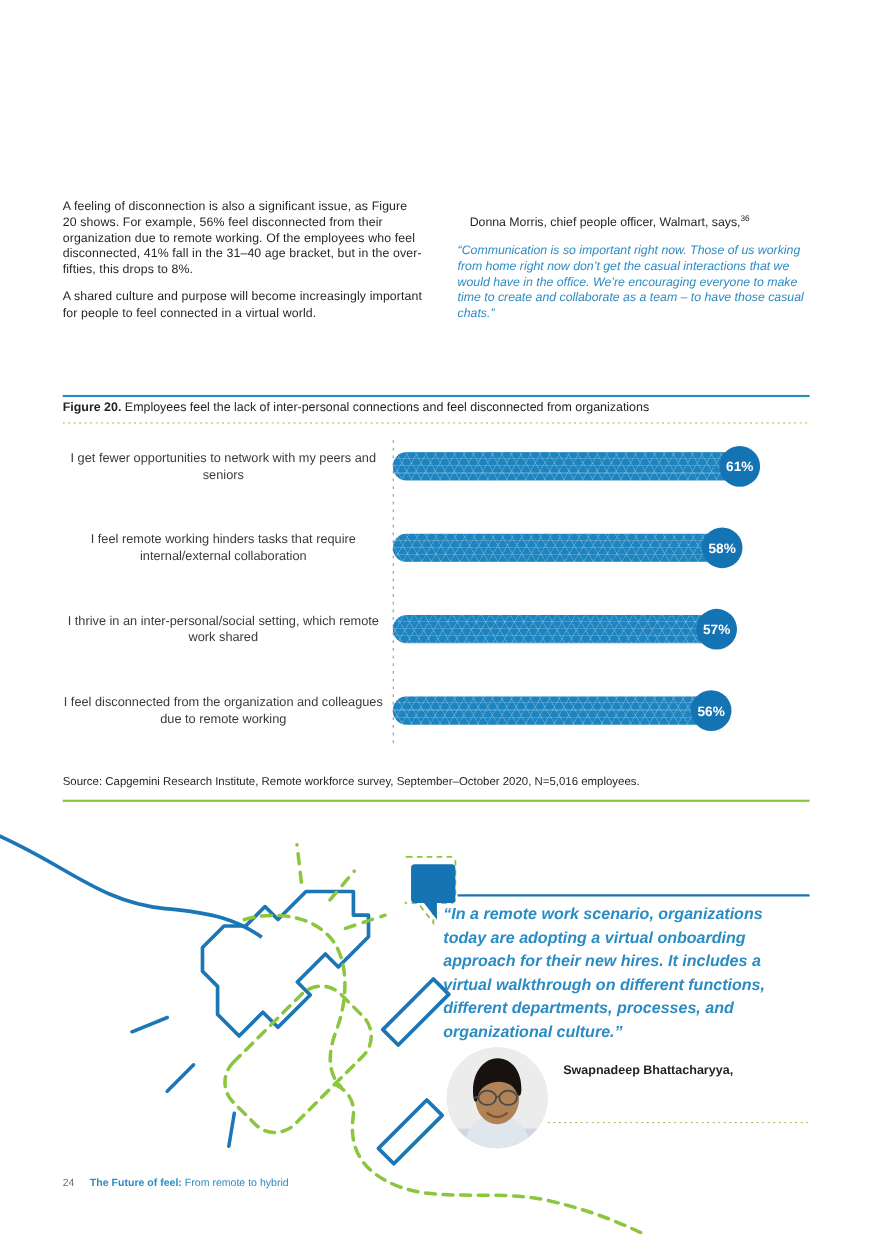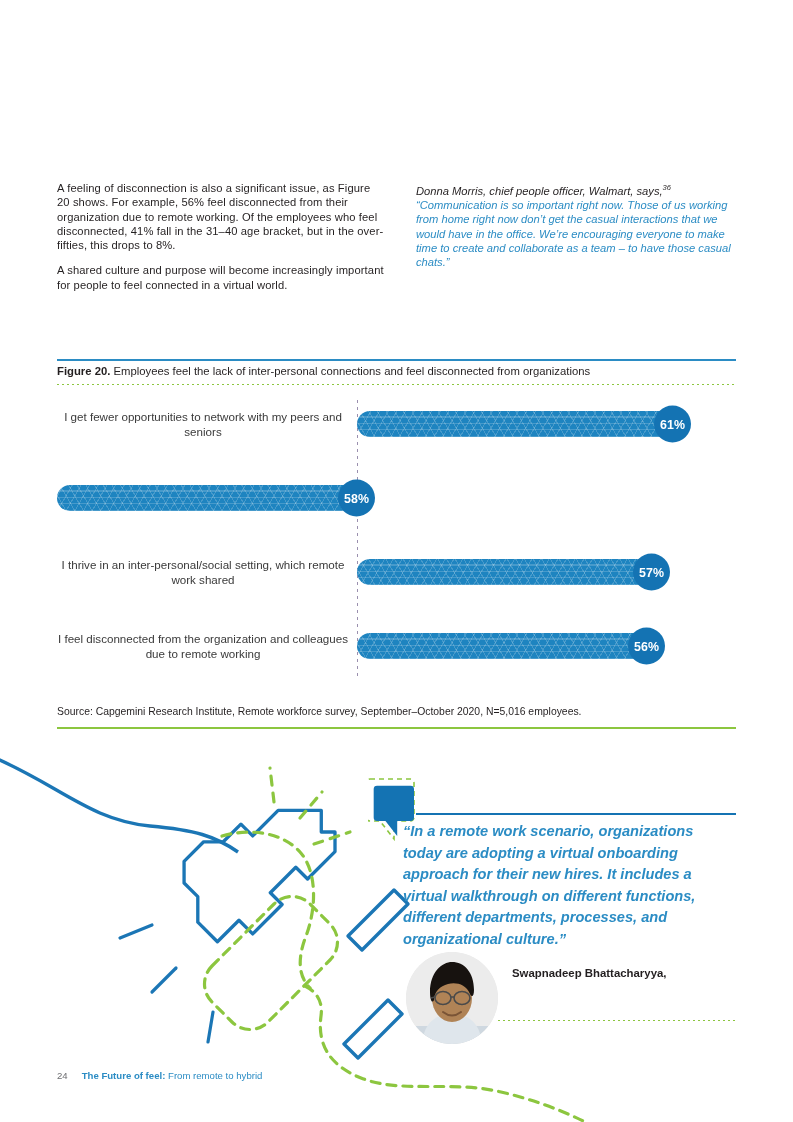--- a/index.html
+++ b/index.html
@@ -32,22 +32,21 @@
     font-size: 11.2px;
     line-height: 14.3px;
     color: #231f20;
     margin: 0 0 11px 0;
     letter-spacing: 0.01em;
   }
   .attrib-line {
     font-size: 11.2px;
     line-height: 14.3px;
     color: #231f20;
-    margin: 0;
-    font-style: italic;
+    margin: 11px;
   }
   .attrib-line sup { font-size: 7.5px; vertical-align: super; }
   .quote-blue {
     font-size: 11.2px;
     line-height: 14.3px;
     color: #2b8cc4;
     font-style: italic;
     margin: 0;
   }
 
@@ -253,20 +252,21 @@
   <div class="row" style="top:8px">
     <div class="row-label">I get fewer opportunities to network with my peers and seniors</div>
     <div class="bar-wrap">
       <div class="bar" style="width:320px">
         <div class="bubble">61%</div>
       </div>
     </div>
   </div>
 
   <div class="row" style="top:82px">
+    <div class="row-label">I feel remote working hinders tasks that require internal/external collaboration</div>
     <div class="bar-wrap">
       <div class="bar" style="width:304px">
         <div class="bubble">58%</div>
       </div>
     </div>
   </div>
 
   <div class="row" style="top:156px">
     <div class="row-label">I thrive in an inter-personal/social setting, which remote work shared</div>
     <div class="bar-wrap">

